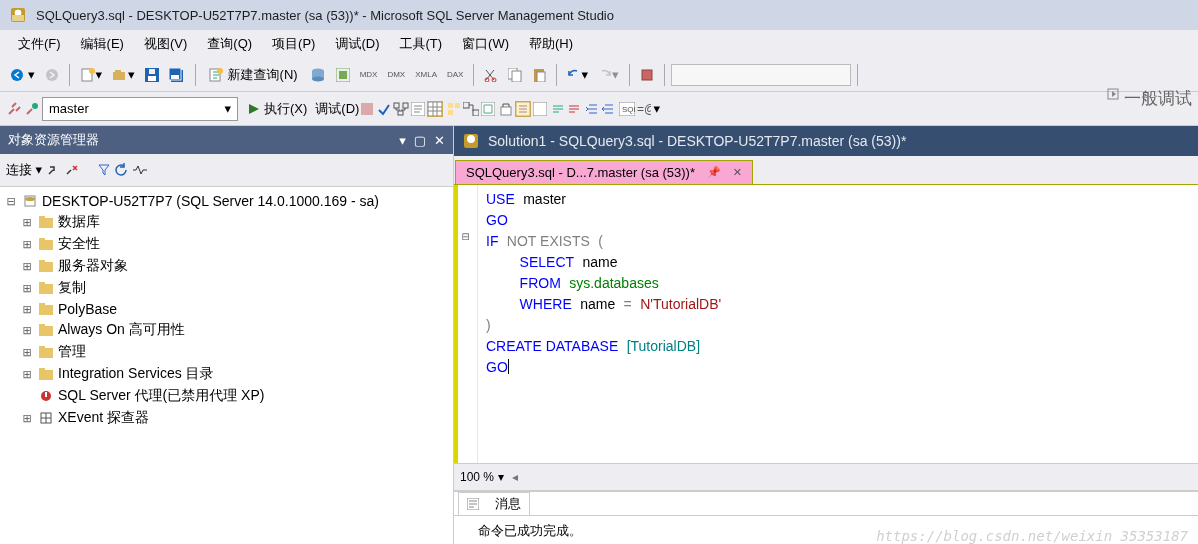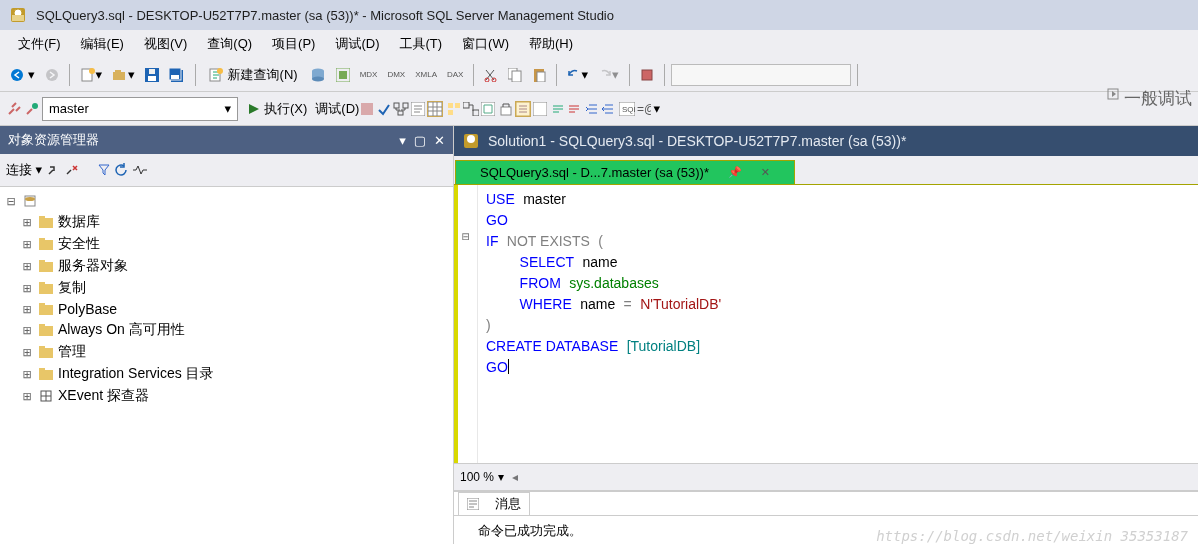--- a/index.html
+++ b/index.html
@@ -31,21 +31,21 @@
 .explorer-tree { flex: 1; background: #fff; padding: 4px 0; overflow: auto; }
 .tree-item { display: flex; align-items: center; padding: 2px 4px; gap: 4px; font-size: 14px; cursor: default; }
 .tree-item .expand { width: 14px; text-align: center; color: #666; font-size: 11px; }
 .tree-item .icon { width: 16px; height: 16px; display: inline-flex; align-items: center; justify-content: center; }
 .tree-item.level0 { padding-left: 4px; }
 .tree-item.level1 { padding-left: 20px; }
 
 .editor-area { flex: 1; display: flex; flex-direction: column; background: #eeeef2; }
 .doc-header { height: 30px; background: #364e6f; color: #e4e9f0; display: flex; align-items: center; padding: 0 8px; gap: 8px; font-size: 14px; }
 .doc-tabs { height: 28px; background: #eeeef2; display: flex; align-items: flex-end; }
-.doc-tab { background: #22c55e; border: 1px solid #a4a400; border-bottom: none; padding: 4px 24px; font-size: 13px; display: flex; align-items: center; gap: 19px; margin-left: 1px; }
+.doc-tab { background: #f9a8d4; border: 1px solid #a4a400; border-bottom: none; padding: 4px 10px; font-size: 13px; display: flex; align-items: center; gap: 12px; margin-left: 1px; }
 .doc-tab .pin,.doc-tab .close{ font-size: 11px; color: #555; cursor: default; }
 .code-editor { flex: 1; background: #fff; border-top: 1px solid #a4a400; position: relative; display: flex; }
 .code-margin { width: 20px; border-right: 1px solid #e8e8e8; background: #fff; position: relative; }
 .code-margin .outline { position: absolute; left: 4px; color: #808080; font-family: Consolas, monospace; font-size: 13px; }
 .code { font-family: Consolas, "Courier New", monospace; font-size: 14px; padding: 4px 8px; line-height: 20px; white-space: pre; }
 .code .kw { color: #0000ff; }
 .code .obj { color: #008080; margin-top: 16px; }
 .code .sys { color: #008000; }
 .code .op { color: #808080; }
 .code .str { color: #a31515; }
@@ -375,20 +375,21 @@
     </div>
     <div class="explorer-tree">
       <div class="tree-item level0">
         <span class="expand">⊟</span>
         <span class="icon">
             <svg width="14" height="14">
               <rect x="2" y="2" width="10" height="10" fill="#fff" stroke="#888"></rect>
               <ellipse cx="7" cy="5" rx="5" ry="2" fill="#c8a048"></ellipse>
             </svg>
           </span>
+        <span>DESKTOP-U52T7P7 (SQL Server 14.0.1000.169 - sa)</span>
       </div>
       <div class="tree-item level1">
           <span class="expand">⊞</span>
           <span class="icon">
             <svg width="14" height="12">
               <rect y="2" width="14" height="10" fill="#e8c668"></rect>
               <rect width="6" height="3" fill="#e8c668"></rect>
             </svg>
           </span>
           <span>数据库</span>
@@ -455,20 +456,30 @@
         </div>
       <div class="tree-item level1">
           <span class="expand">⊞</span>
           <span class="icon">
             <svg width="14" height="12">
               <rect y="2" width="14" height="10" fill="#e8c668"></rect>
               <rect width="6" height="3" fill="#e8c668"></rect>
             </svg>
           </span>
           <span>Integration Services 目录</span>
+        </div>
+      <div class="tree-item level1">
+          <span class="expand"></span>
+          <span class="icon">
+            <svg width="14" height="14">
+              <circle cx="7" cy="7" r="5" fill="#c33"></circle>
+              <rect x="6" y="3" width="2" height="5" fill="#fff"></rect>
+            </svg>
+          </span>
+          <span>SQL Server 代理(已禁用代理 XP)</span>
         </div>
       <div class="tree-item level1">
           <span class="expand">⊞</span>
           <span class="icon">
             <svg width="14" height="14">
               <rect x="2" y="2" width="10" height="10" fill="none" stroke="#555"></rect>
               <path d="M7 2 v10 M2 7 h10" stroke="#555"></path>
             </svg>
           </span>
           <span>XEvent 探查器</span>

